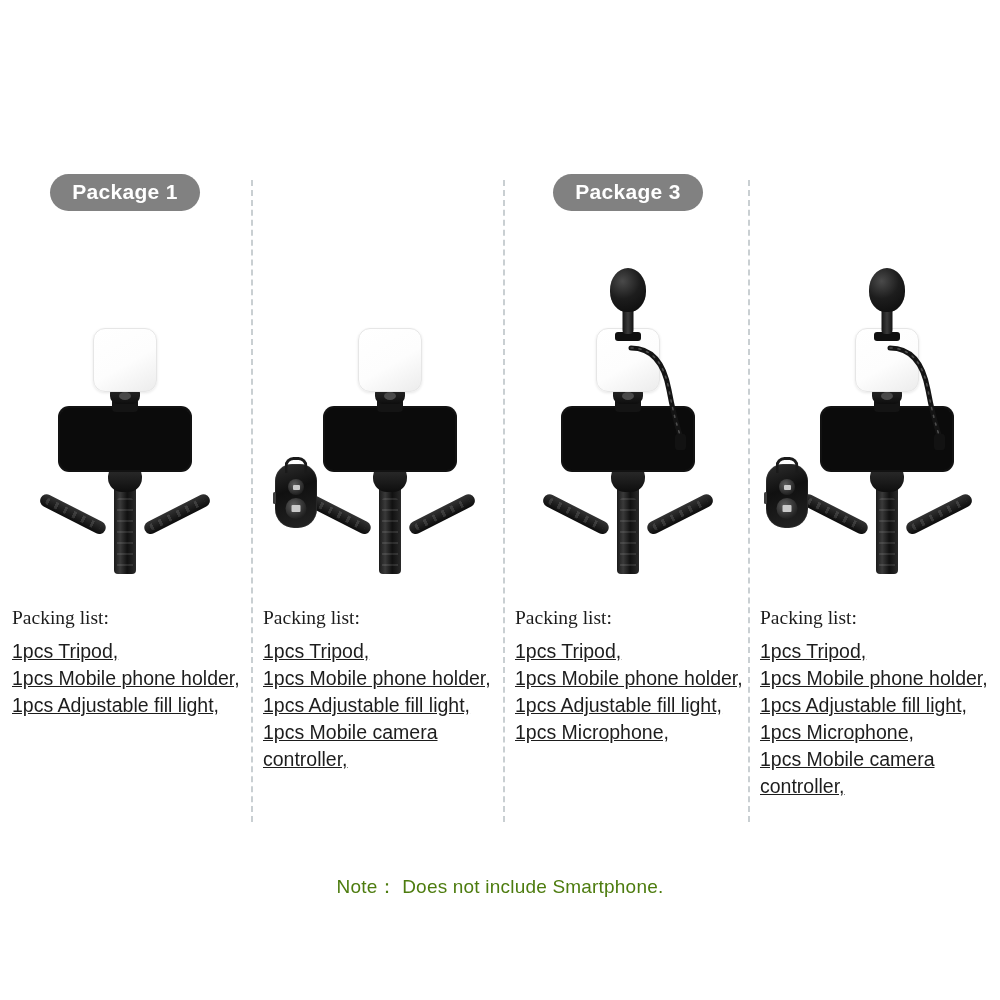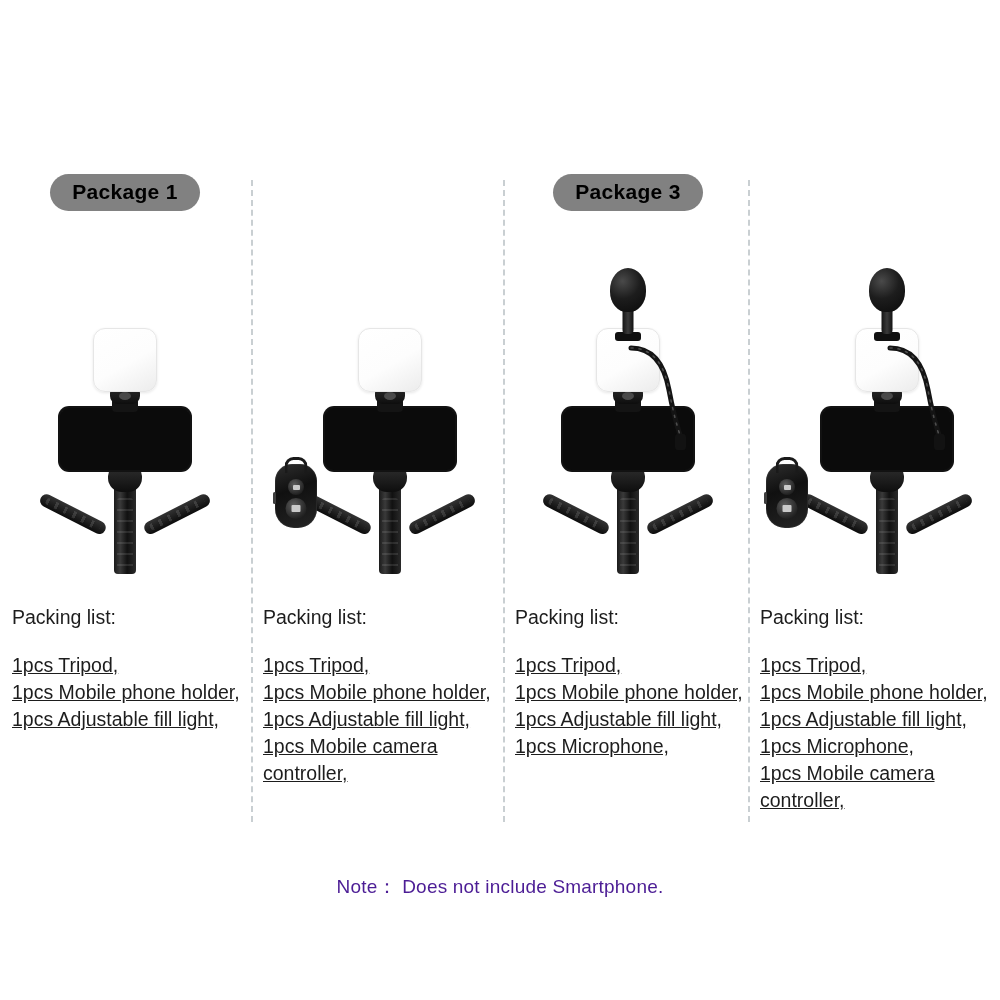--- a/index.html
+++ b/index.html
@@ -50,21 +50,21 @@
   .badge-wrap {
     position: absolute;
     top: 174px;
     left: 0;
     width: 250px;
     display: flex;
     justify-content: center;
   }
   .badge {
     background: #818181;
-    color: #000000;
+    color: #ffffff;
     border-radius: 20px;
     font-size: 21px;
     font-weight: bold;
     letter-spacing: 0.3px;
     padding: 7px 22px 9px 22px;
     line-height: 1;
     white-space: nowrap;
     text-align: center;
   }
 
@@ -287,35 +287,36 @@
     position: absolute;
     left: 0;
     width: 250px;
     padding: 0 10px 0 12px;
     box-sizing: border-box;
     color: #1d1d1d;
     font-size: 19.5px;
     line-height: 27px;
   }
   .list .title {
-    margin-bottom: 21px;
+    margin-bottom: 7px;
     white-space: nowrap;
+    font-family: Liberation Serif, serif;
   }
   .list .items { margin: 0; text-decoration: underline; }
   .list .items div { white-space: normal; }
 
   
   .note {
     position: absolute;
     left: 0;
     top: 874px;
     width: 1000px;
     text-align: center;
     font-size: 19px;
-    color: #4c1d95;
+    color: #4d7c0f;
     letter-spacing: 0.2px;
   }
 </style>
 </head>
 <body>
 
 <div id="board">
 
   <div class="divider d1"></div>
   <div class="divider d2"></div>

